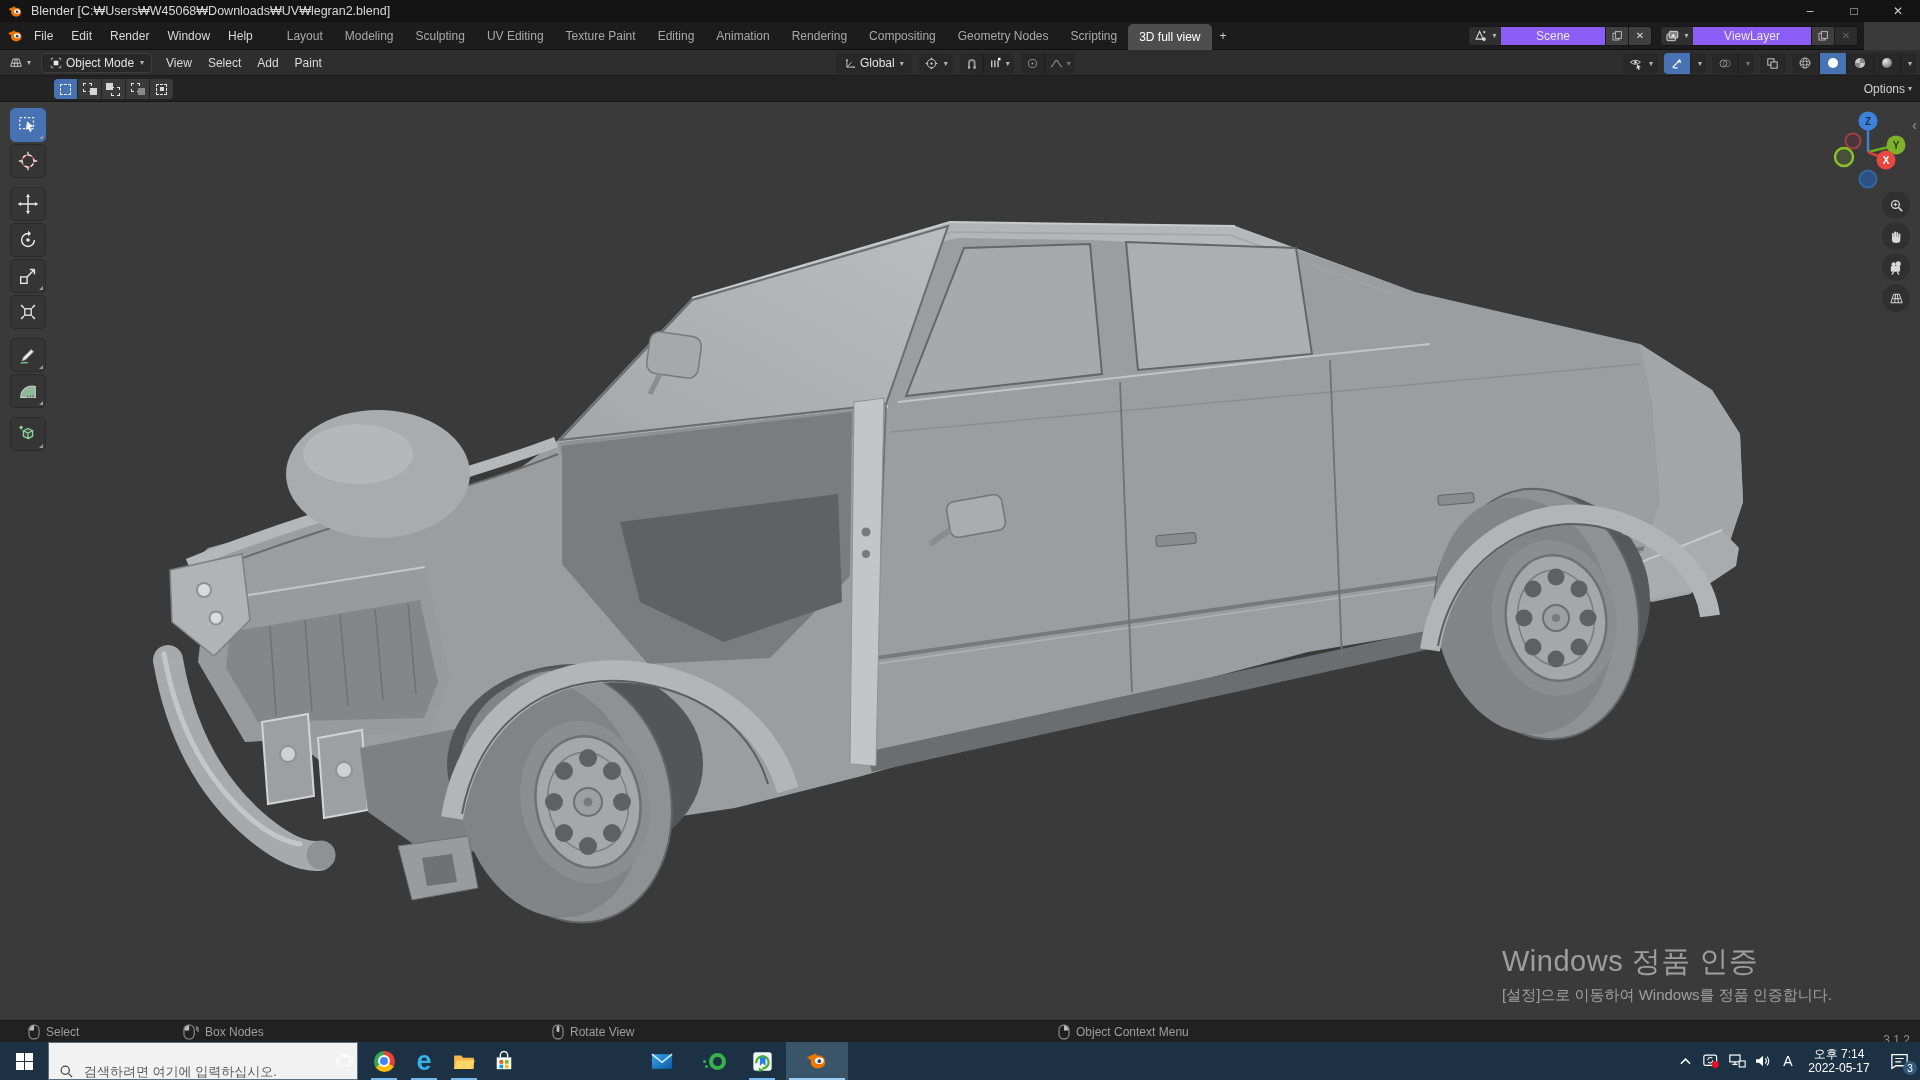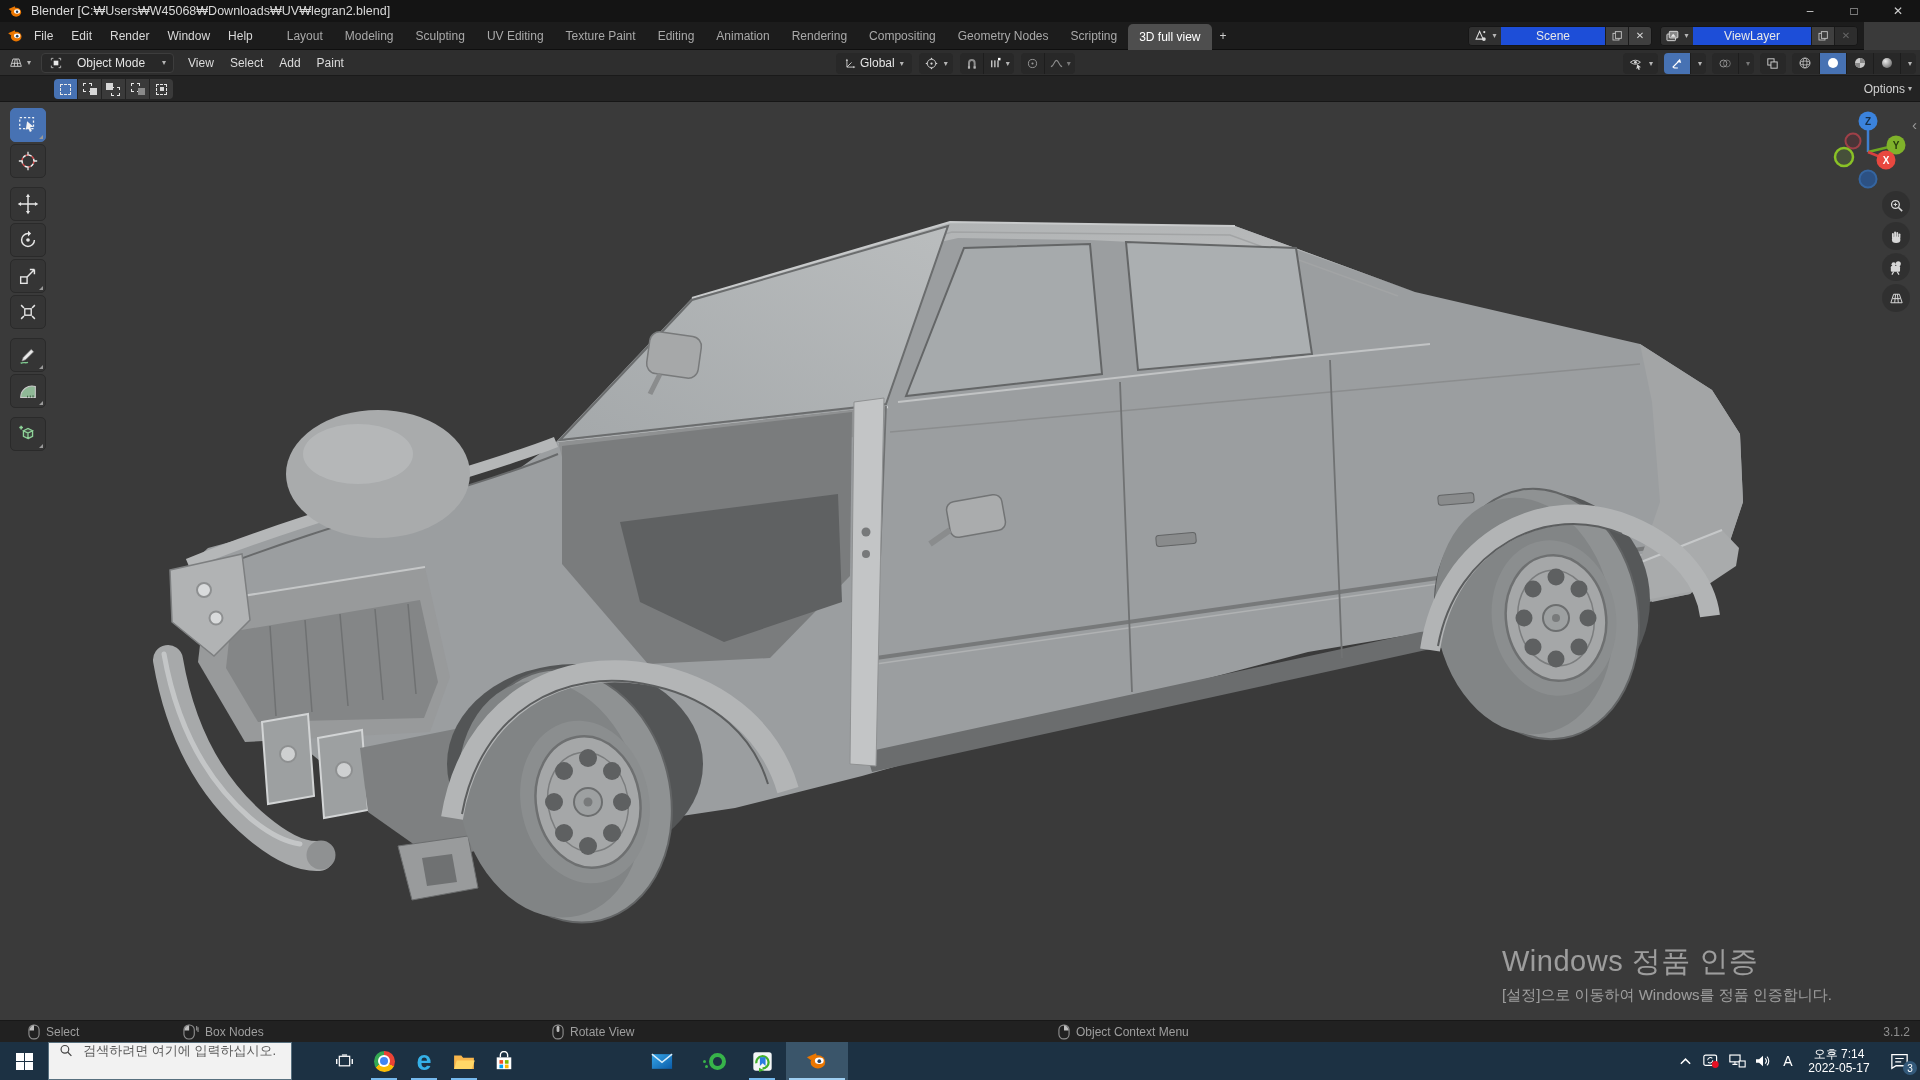--- a/index.html
+++ b/index.html
@@ -18,29 +18,29 @@
   .topbar{position:absolute;left:0;top:22px;width:1864px;height:28px;background:#1c1c1c;display:flex;align-items:center;padding-left:6px;border-bottom:1px solid #0f0f0f;}
   .menu-item{color:#d8d8d8;padding:0 9px;line-height:28px;}
   .tabs{display:flex;margin-left:14px;height:28px;align-items:flex-end;}
   .tab{color:#a9a9a9;padding:0 11px;line-height:27px;white-space:nowrap;}
   .tab.active{background:#4e4e4e;color:#fff;border-radius:5px 5px 0 0;line-height:26px;}
   .tab.addtab{color:#cfcfcf;padding:0 8px;}
   .tb-right{margin-left:auto;display:flex;gap:8px;margin-right:6px;align-items:center;}
   .pill{height:20px;display:flex;align-items:center;background:#282828;border-radius:4px;overflow:hidden;border:1px solid #161616;}
   .pill .seg{height:100%;display:flex;align-items:center;justify-content:center;}
   .pill .icon-seg{width:32px;background:#303030;gap:2px;}
-  .pill .name-seg{padding:0 8px;color:#e8e8e8;background:#1d4ed8;}
+  .pill .name-seg{padding:0 8px;color:#e8e8e8;background:#8b5cf6;}
   .pill .mini-btn{width:23px;background:#3f3f3f;color:#d8d8d8;border-left:1px solid #1a1a1a;font-size:10px;}
   .pill .mini-btn.dim{background:#2d2d2d;color:#666;}
   .dd{font-size:8px;color:#b5b5b5;margin-left:3px;}
 
   
   .toolheader{position:absolute;left:0;top:50px;width:1920px;height:26px;background:#2e2e2e;display:flex;align-items:center;padding-left:4px;border-bottom:1px solid #1a1a1a;}
   .th-btn{display:flex;align-items:center;padding:0 4px;height:22px;}
-  .mode-pill{display:flex;align-items:center;height:20px;background:#282828;border:1px solid #3d3d3d;border-radius:4px;padding:0 7px;gap:14px;color:#e4e4e4;margin:0 6px;}
+  .mode-pill{display:flex;align-items:center;height:20px;background:#282828;border:1px solid #3d3d3d;border-radius:4px;padding:0 7px;gap:3px;color:#e4e4e4;margin:0 6px;}
   .hmenu{color:#dcdcdc;padding:0 8px;line-height:26px;}
   .th-center{position:absolute;left:836px;top:2px;display:flex;gap:7px;align-items:center;height:22px;}
   .th-right{position:absolute;right:4px;top:2px;display:flex;gap:6px;align-items:center;height:22px;}
   .wbtn{height:21px;background:#282828;border-radius:4px;display:flex;align-items:center;justify-content:center;padding:0 5px;gap:2px;color:#e4e4e4;}
   .wgroup{height:21px;background:#282828;border-radius:4px;display:flex;align-items:center;overflow:hidden;}
   .wgroup .cell{height:100%;display:flex;align-items:center;justify-content:center;padding:0 4px;}
   .cell.on{background:#4772b3;}
   .cell.sep{border-left:1px solid #1d1d1d;}
 
   
@@ -65,27 +65,27 @@
   .navgizmo{position:absolute;left:1818px;top:0;}
   .viewnav{position:absolute;left:1882px;top:89px;display:flex;flex-direction:column;gap:3px;}
   .vn-btn{width:28px;height:28px;border-radius:50%;background:rgba(46,46,46,.75);display:flex;align-items:center;justify-content:center;}
   .watermark{position:absolute;left:1502px;top:840px;color:rgba(255,255,255,.5);}
   .watermark .l1{font-size:29px;letter-spacing:.5px;}
   .watermark .l2{font-size:15px;margin-top:4px;text-align:center;}
 
   
   .statusbar{position:absolute;left:0;top:1020px;width:1920px;height:22px;background:#212121;border-top:1px solid #181818;color:#9e9e9e;}
   .sb-item{position:absolute;top:0;height:22px;display:flex;align-items:center;gap:6px;}
-  .sb-version{position:absolute;right:10px;top:0;line-height:22px;color:#8f8f8f;}
+  .sb-version{position:absolute;right:10px;top:8px;line-height:22px;color:#8f8f8f;}
 
   
   .taskbar{position:absolute;left:0;top:1042px;width:1920px;height:38px;background:#1c3143;}
   .tb-slot{position:absolute;top:0;height:38px;display:flex;align-items:center;justify-content:center;}
   .tb-underline{position:absolute;bottom:0;left:50%;transform:translateX(-50%);width:26px;height:2px;background:#76b9ed;}
-  .searchbox{position:absolute;left:48px;top:0;width:244px;height:38px;background:#f2f2f2;display:flex;align-items:flex-start;border:1px solid #58707f;}
+  .searchbox{position:absolute;left:48px;top:0;width:310px;height:38px;background:#f2f2f2;display:flex;align-items:flex-end;border:1px solid #58707f;}
   .searchbox input{border:none;outline:none;background:transparent;font-size:13px;color:#333;width:220px;font-family:"Liberation Sans",sans-serif;}
   .searchbox input::placeholder{color:#5a5a5a;opacity:1;}
   .blender-slot{background:rgba(130,170,200,.30);}
   .tray{position:absolute;right:0;top:0;height:38px;display:flex;align-items:center;}
   .tray-item{height:38px;display:flex;align-items:center;justify-content:center;position:relative;}
   .clock{width:78px;text-align:center;color:#fff;font-size:12px;line-height:14px;}
   .ime{color:#fff;font-size:14px;width:24px;text-align:center;}
   .badge{position:absolute;right:3px;bottom:5px;width:14px;height:14px;border-radius:50%;background:#33597a;color:#fff;font-size:10px;display:flex;align-items:center;justify-content:center;}
 </style>
 </head>

